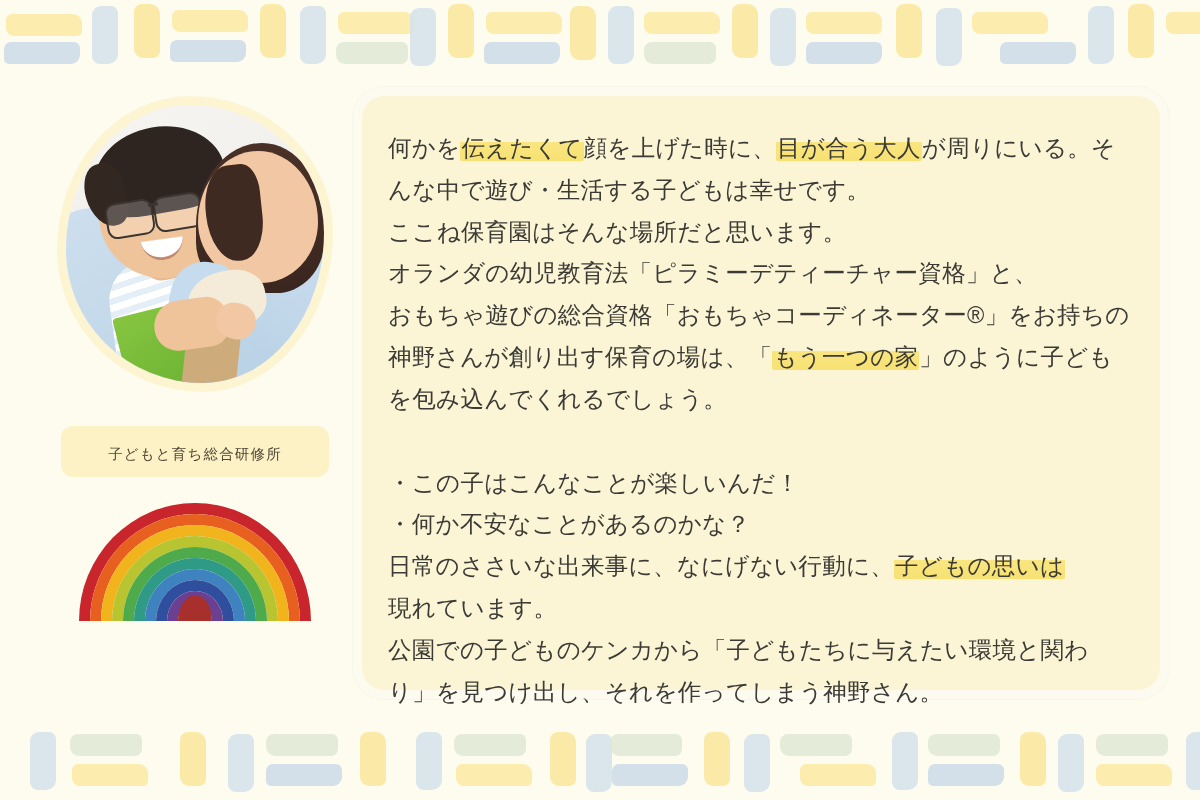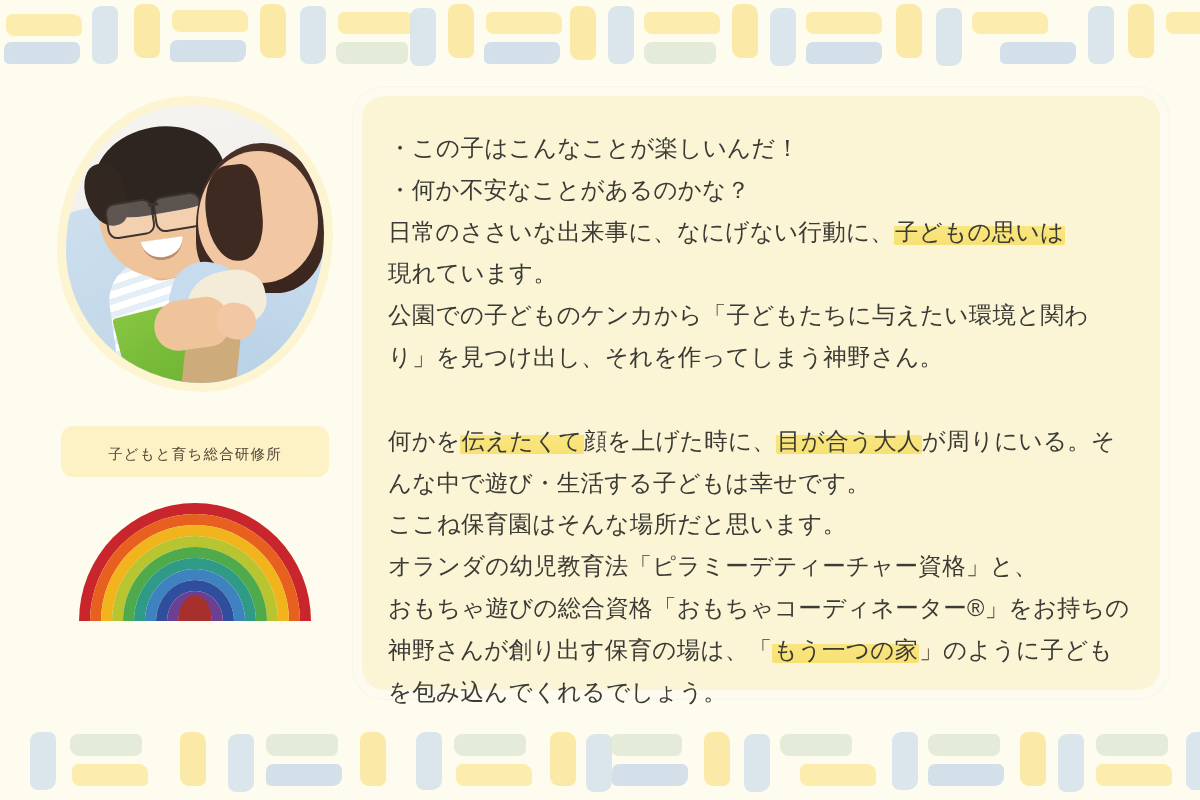--- a/index.html
+++ b/index.html
@@ -443,28 +443,28 @@
         <div class="arc-ring" style="width: 122px; height: 63px; border-top: 11px solid rgb(47, 155, 134); border-right: 11px solid rgb(47, 155, 134); border-bottom: none; border-left: 11px solid rgb(47, 155, 134); border-image: initial;"></div>
         <div class="arc-ring" style="width: 100px; height: 52px; border-top: 11px solid rgb(63, 130, 192); border-right: 11px solid rgb(63, 130, 192); border-bottom: none; border-left: 11px solid rgb(63, 130, 192); border-image: initial;"></div>
         <div class="arc-ring" style="width: 78px; height: 41px; border-top: 11px solid rgb(47, 79, 158); border-right: 11px solid rgb(47, 79, 158); border-bottom: none; border-left: 11px solid rgb(47, 79, 158); border-image: initial;"></div>
         <div class="arc-ring" style="width: 56px; height: 30px; border-top: 11px solid rgb(107, 63, 146); border-right: 11px solid rgb(107, 63, 146); border-bottom: none; border-left: 11px solid rgb(107, 63, 146); border-image: initial;"></div>
         <div class="rb-center" style="width: 34px; height: 26px; background: rgb(168, 48, 44);"></div>
       </div>
   </div>
 
   <div class="panel">
     <div class="panel-inner">
-      <div class="body-text" id="body-text"><div class="para"><span>・この子はこんなことが楽しいんだ！
+      <div class="body-text" id="body-text"><div class="para"><span>何かを</span><span class="hl">伝えたくて</span><span>顔を上げた時に、</span><span class="hl">目が合う大人</span><span>が周りにいる。そんな中で遊び・生活する子どもは幸せです。
+ここね保育園はそんな場所だと思います。
+オランダの幼児教育法「ピラミーデティーチャー資格」と、
+おもちゃ遊びの総合資格「おもちゃコーディネーター®」をお持ちの神野さんが創り出す保育の場は、「</span><span class="hl">もう一つの家</span><span>」のように子どもを包み込んでくれるでしょう。</span></div><div class="para"><span>・この子はこんなことが楽しいんだ！
 ・何か不安なことがあるのかな？
 日常のささいな出来事に、なにげない行動に、</span><span class="hl">子どもの思いは</span><span>
 現れています。
-公園での子どものケンカから「子どもたちに与えたい環境と関わり」を見つけ出し、それを作ってしまう神野さん。</span></div><div class="para"><span>何かを</span><span class="hl">伝えたくて</span><span>顔を上げた時に、</span><span class="hl">目が合う大人</span><span>が周りにいる。そんな中で遊び・生活する子どもは幸せです。
-ここね保育園はそんな場所だと思います。
-オランダの幼児教育法「ピラミーデティーチャー資格」と、
-おもちゃ遊びの総合資格「おもちゃコーディネーター®」をお持ちの神野さんが創り出す保育の場は、「</span><span class="hl">もう一つの家</span><span>」のように子どもを包み込んでくれるでしょう。</span></div></div>
+公園での子どものケンカから「子どもたちに与えたい環境と関わり」を見つけ出し、それを作ってしまう神野さん。</span></div></div>
     </div>
   </div>
 
   <div class="border-strip bottom">
     <div class="strip-track">
       <div class="strip-unit">
         <span class="brush v-blue" style="left:30px; top:12px;"></span>
         <span class="brush h-green" style="left:70px; top:14px;"></span>
         <span class="brush h-yellow" style="left:72px; top:44px;"></span>
         <span class="brush v-yellow" style="left:180px;top:12px;"></span>

